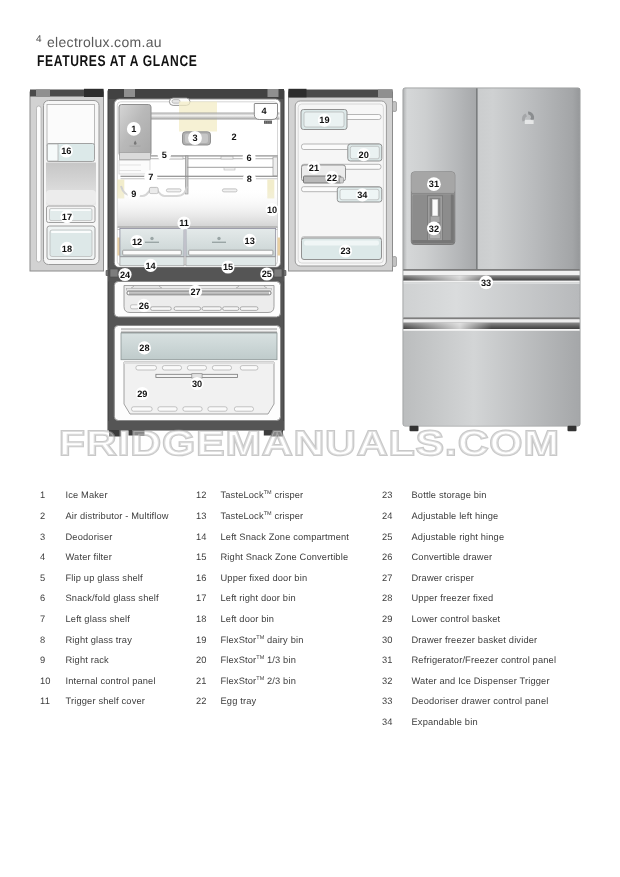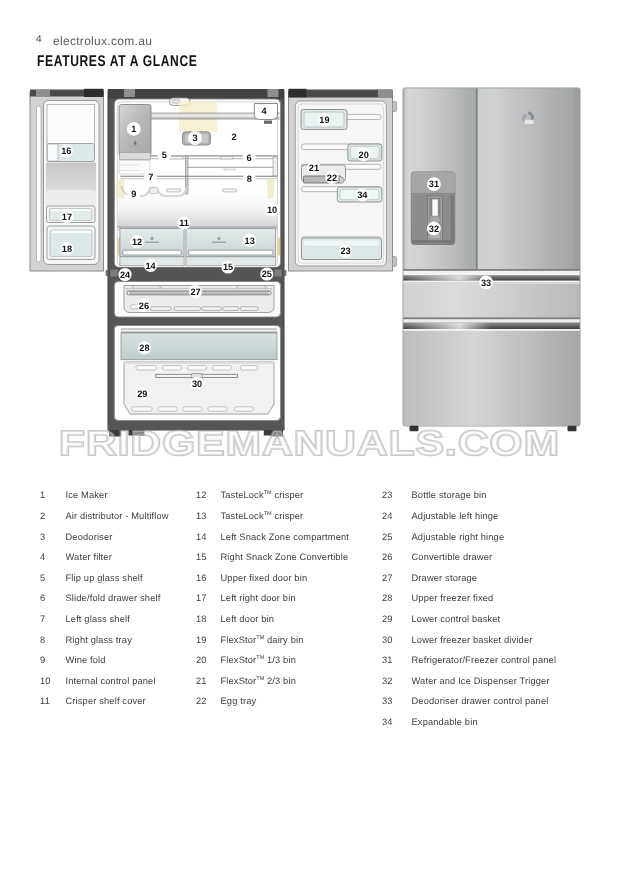--- a/index.html
+++ b/index.html
@@ -1,20 +1,20 @@
 <!DOCTYPE html>
 <html><head>
 <meta charset="utf-8">
 <style>
   html,body{margin:0;padding:0;background:#fff;}
   *{-webkit-font-smoothing:antialiased;text-rendering:geometricPrecision;}
   .page{position:relative;width:620px;height:877px;background:#fff;overflow:hidden;
         font-family:"Liberation Sans",sans-serif;}
   .pgnum{position:absolute;left:36px;top:34px;font-size:10px;color:#4d4d4d;}
-  .hurl{position:absolute;left:53px;top:34px;font-size:12px;color:#5a5a5a;letter-spacing:0.3px;}
+  .hurl{position:absolute;left:47px;top:34px;font-size:14px;color:#5a5a5a;letter-spacing:0.3px;}
   .title{position:absolute;left:36.5px;top:52.5px;font-size:15.5px;font-weight:bold;color:#121212;letter-spacing:0.8px;transform:scaleX(0.78);transform-origin:0 0;white-space:nowrap;}
   .diag{position:absolute;left:0;top:0;}
   .legend{position:absolute;font-size:9.3px;color:#3d3d3d;letter-spacing:0.15px;}
   .legend .row{height:20.6px;display:flex;align-items:center;white-space:nowrap;}
   .legend .n{flex:0 0 auto;display:inline-block;}
   sup{font-size:5.5px;vertical-align:super;letter-spacing:0;}
   .wm{position:absolute;left:0;top:0;}
 </style>
 </head>
 <body>
@@ -632,41 +632,41 @@
 <div class="row">
         <span class="n" style="width:25.5px;">4</span>
         <span>Water filter</span>
       </div>
 <div class="row">
         <span class="n" style="width:25.5px;">5</span>
         <span>Flip up glass shelf</span>
       </div>
 <div class="row">
         <span class="n" style="width:25.5px;">6</span>
-        <span>Slide/fold drawer shelf</span>
+        <span>Snack/fold glass shelf</span>
       </div>
 <div class="row">
         <span class="n" style="width:25.5px;">7</span>
         <span>Left glass shelf</span>
       </div>
 <div class="row">
         <span class="n" style="width:25.5px;">8</span>
         <span>Right glass tray</span>
       </div>
 <div class="row">
         <span class="n" style="width:25.5px;">9</span>
-        <span>Wine fold</span>
+        <span>Right rack</span>
       </div>
 <div class="row">
         <span class="n" style="width:25.5px;">10</span>
         <span>Internal control panel</span>
       </div>
 <div class="row">
         <span class="n" style="width:25.5px;">11</span>
-        <span>Crisper shelf cover</span>
+        <span>Trigger shelf cover</span>
       </div>
 </div>
 
 <div class="legend" style="left:196px;top:485.2px;">
 <div class="row">
         <span class="n" style="width:24.5px;">12</span>
         <span>TasteLock<sup>TM</sup> crisper</span>
       </div>
 <div class="row">
         <span class="n" style="width:24.5px;">13</span>
@@ -722,33 +722,33 @@
 <div class="row">
         <span class="n" style="width:29.5px;">25</span>
         <span>Adjustable right hinge</span>
       </div>
 <div class="row">
         <span class="n" style="width:29.5px;">26</span>
         <span>Convertible drawer</span>
       </div>
 <div class="row">
         <span class="n" style="width:29.5px;">27</span>
-        <span>Drawer storage</span>
+        <span>Drawer crisper</span>
       </div>
 <div class="row">
         <span class="n" style="width:29.5px;">28</span>
         <span>Upper freezer fixed</span>
       </div>
 <div class="row">
         <span class="n" style="width:29.5px;">29</span>
         <span>Lower control basket</span>
       </div>
 <div class="row">
         <span class="n" style="width:29.5px;">30</span>
-        <span>Lower freezer basket divider</span>
+        <span>Drawer freezer basket divider</span>
       </div>
 <div class="row">
         <span class="n" style="width:29.5px;">31</span>
         <span>Refrigerator/Freezer control panel</span>
       </div>
 <div class="row">
         <span class="n" style="width:29.5px;">32</span>
         <span>Water and Ice Dispenser Trigger</span>
       </div>
 <div class="row">

